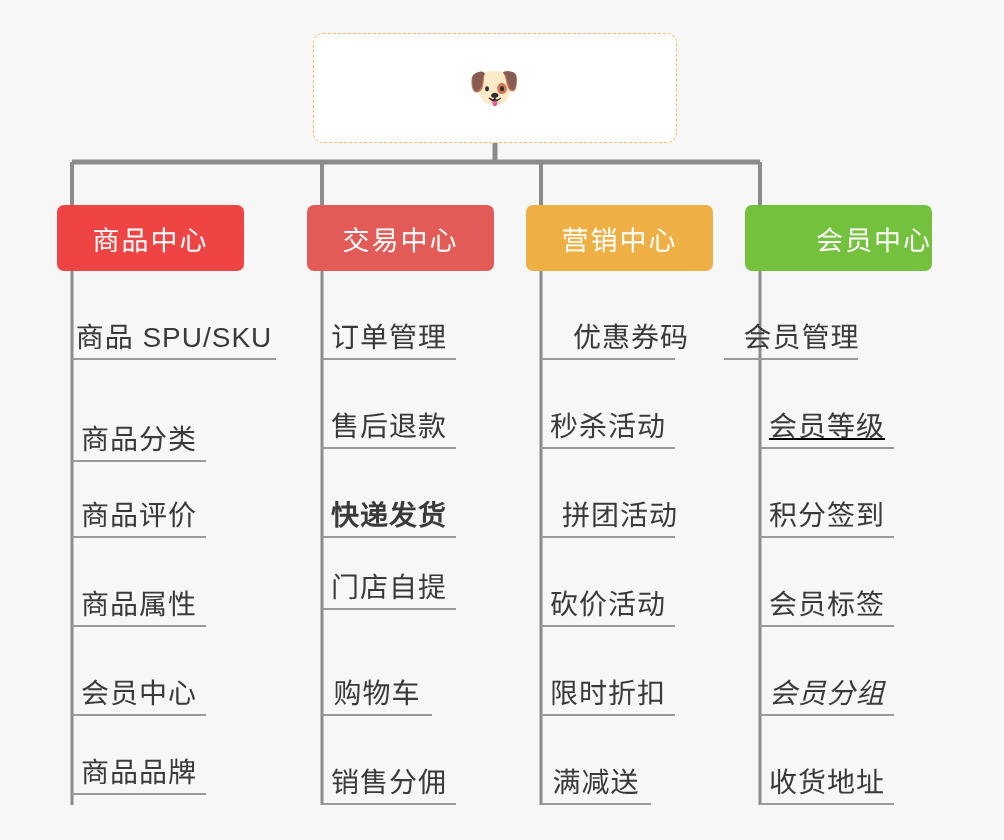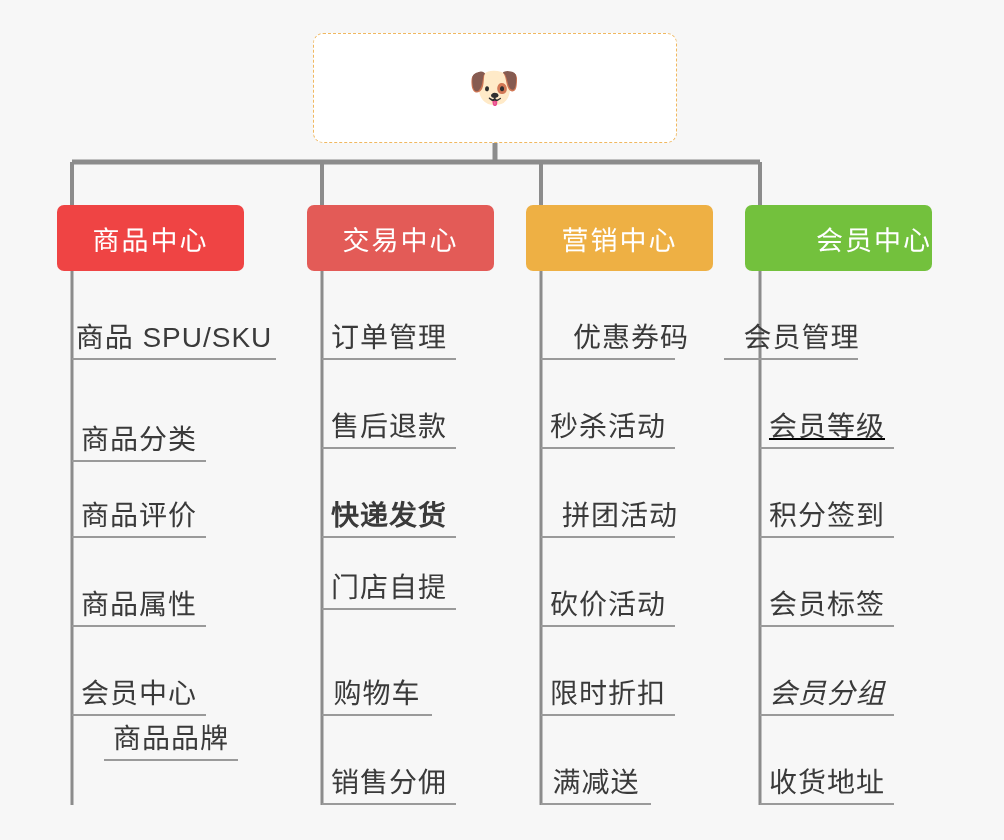--- a/index.html
+++ b/index.html
@@ -129,21 +129,21 @@
       </div>
       <div class="leaf" style="left: 72px; top: 492px; width: 134px;">
         <span class="leaf-label">商品评价</span>
       </div>
       <div class="leaf" style="left: 72px; top: 581px; width: 134px;">
         <span class="leaf-label">商品属性</span>
       </div>
       <div class="leaf" style="left: 72px; top: 670px; width: 134px;">
         <span class="leaf-label">会员中心</span>
       </div>
-      <div class="leaf" style="left: 72px; top: 715px; width: 134px; margin-left: 32px;">
+      <div class="leaf" style="left: 72px; top: 749px; width: 134px;">
         <span class="leaf-label">商品品牌</span>
       </div>
       <div class="cat-box" style="left: 307px; top: 205px; width: 187px; background: rgb(227, 91, 87);">
         <span>交易中心</span>
       </div>
       <div class="leaf" style="left: 322px; top: 314px; width: 134px;">
         <span class="leaf-label">订单管理</span>
       </div>
       <div class="leaf" style="left: 322px; top: 403px; width: 134px;">
         <span class="leaf-label">售后退款</span>

